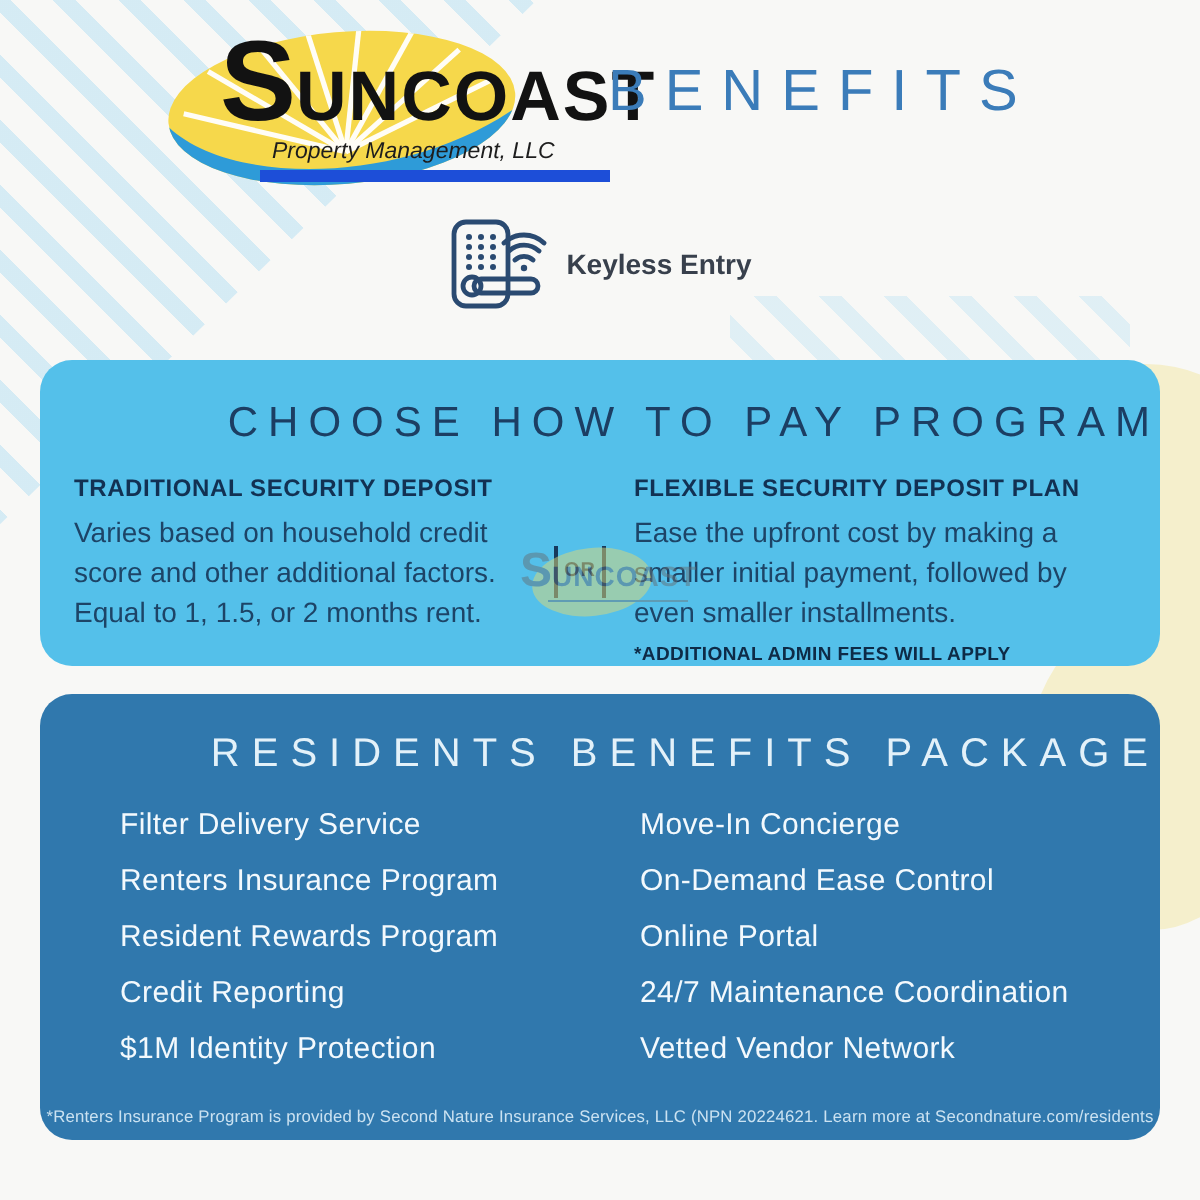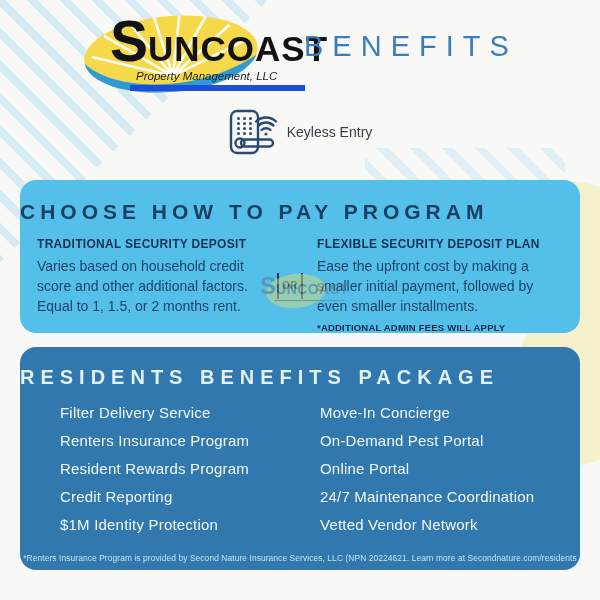--- a/index.html
+++ b/index.html
@@ -25,27 +25,27 @@
   .logo-rest { font-size:35px; font-weight:600; letter-spacing:1px; }
   .logo-tagline { position:absolute; left:46px; top:60px; font-style:italic; font-size:11.5px;
     color:#1d1d1d; border-bottom:6px solid #1d4ed8; padding:0 28px 3px 6px; white-space:nowrap; }
   .benefits-title { position:absolute; left:304px; top:30px; font-size:29px; font-weight:500;
     letter-spacing:9px; color:#3b7cb9; white-space:nowrap; }
 
   
   .amenities { position:absolute; left:0; right:0; top:104px; height:56px;
     display:flex; justify-content:center; align-items:center; gap:46px; }
   .amenity { display:flex; align-items:center; gap:9px; }
-  .amenity-label { font-size:14px; color:#38404c; }
+  .amenity-label { font-size:14px; color:#38404c;font-weight:bold; }
 
   
   .panel { position:absolute; left:20px; width:560px; border-radius:16px; }
   .panel.light { top:180px; height:153px; background:#54c0ea; }
   .panel.dark  { top:347px; height:223px; background:#3078ad; }
-  .panel-title { text-align:left; font-weight:700; white-space:nowrap; }
+  .panel-title { text-align:right; font-weight:400; white-space:nowrap;margin-left:24px; }
   .panel.light .panel-title { padding-top:20px; font-size:21px; letter-spacing:5px; color:#1c3e63; }
   .panel.dark  .panel-title { padding-top:19px; font-size:20px; letter-spacing:6px; color:#e3f1f9; }
 
   .pay-cols { display:flex; margin-top:13px; padding:0 10px 0 17px; position:relative; }
   .pay-col.left { width:240px; }
   .pay-divider { width:40px; display:flex; flex-direction:row; align-items:center; gap:3px; padding-top:2px; }
   .vline { width:2px; height:26px; background:#17395c; }
   .or-label { font-size:10px; font-weight:700; color:#17395c; letter-spacing:.5px; }
   .pay-col.right { flex:1; padding-right:4px; }
   .pay-heading { font-size:12px; font-weight:700; letter-spacing:.3px; color:#123153; white-space:nowrap; }
@@ -172,21 +172,21 @@
     <div class="benefit-cols">
       <div class="benefit-col first">
         <div class="benefit-item">Filter Delivery Service</div>
         <div class="benefit-item">Renters Insurance Program</div>
         <div class="benefit-item">Resident Rewards Program</div>
         <div class="benefit-item">Credit Reporting</div>
         <div class="benefit-item">$1M Identity Protection</div>
       </div>
       <div class="benefit-col">
         <div class="benefit-item">Move-In Concierge</div>
-        <div class="benefit-item">On-Demand Pest Portal</div>
+        <div class="benefit-item">On-Demand Ease Control</div>
         <div class="benefit-item">Online Portal</div>
         <div class="benefit-item">24/7 Maintenance Coordination</div>
         <div class="benefit-item">Vetted Vendor Network</div>
       </div>
     </div>
     <div class="disclaimer">*Renters Insurance Program is provided by Second Nature Insurance Services, LLC (NPN 20224621. Learn more at Secondnature.com/residents</div>
   </div>
 
 </div>
 

